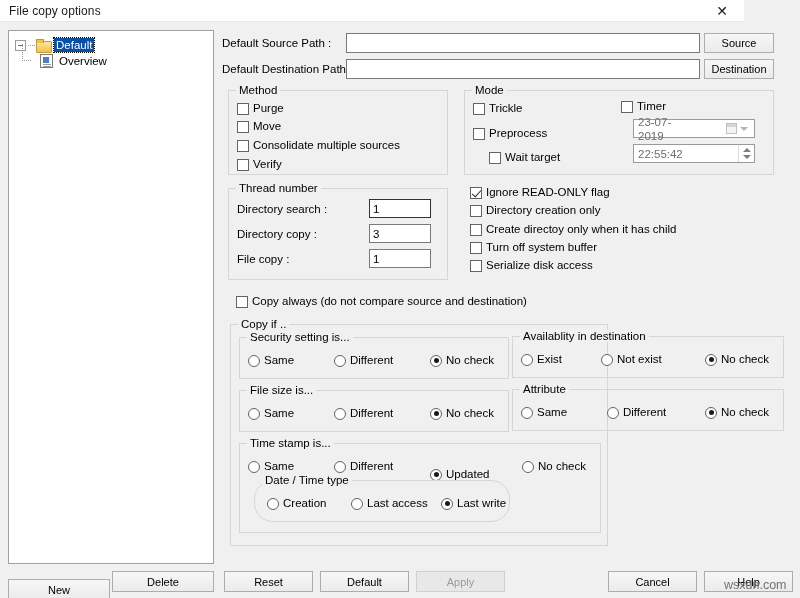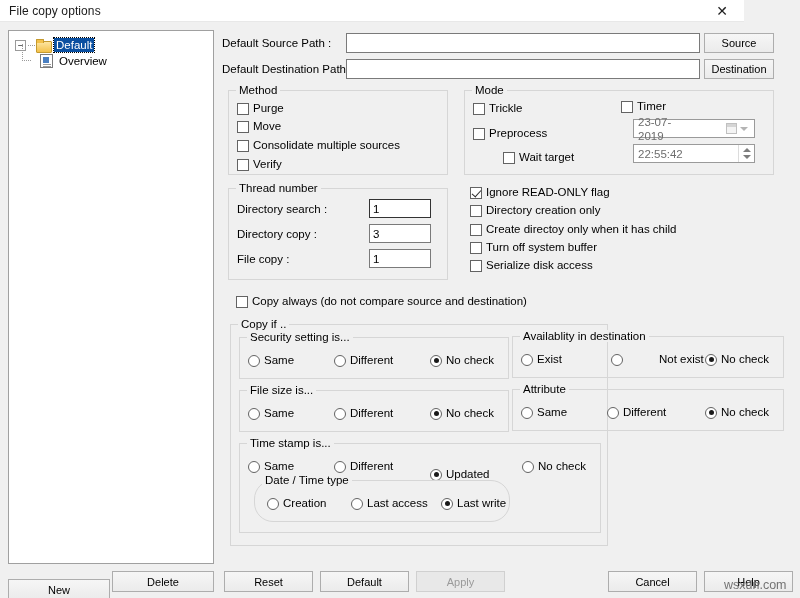--- a/index.html
+++ b/index.html
@@ -236,21 +236,21 @@
   <div class="grp" style="left:464px; top:90px; width:310px; height:85px;">
     <div class="grp-title">Mode</div>
     <div class="cb" style="left:8px; top:11px;">
       <div class="box"></div>
       <div class="cbl">Trickle</div>
     </div>
     <div class="cb" style="left:8px; top:36px;">
       <div class="box"></div>
       <div class="cbl">Preprocess</div>
     </div>
-    <div class="cb" style="left:14px; top:60px;padding-left:24px;">
+    <div class="cb" style="left:0; top:60px;padding-left:24px;">
       <div class="box"></div>
       <div class="cbl">Wait target</div>
     </div>
 
     <div class="cb" style="left:156px; top:9px;">
       <div class="box"></div>
       <div class="cbl">Timer</div>
     </div>
 
     <div class="spin-field" style="left:168px; top:28px; width:122px; height:19px;gap:32px;">
@@ -377,21 +377,21 @@
       </div>
     </div>
   </div>
 
   <div class="grp" style="left:512px; top:336px; width:272px; height:42px;">
     <div class="grp-title">Availablity in destination</div>
     <div class="rb" style="left:8px; top:16px;">
       <div class="circ"></div>
       <div class="rbl">Exist</div>
     </div>
-    <div class="rb" style="left:98px; top:16px;gap:32px;">
+    <div class="rb" style="left:88px; top:16px;">
       <div class="circ"></div>
       <div class="rbl">Not exist</div>
     </div>
     <div class="rb checked" style="left:192px; top:16px;">
       <div class="circ"></div>
       <div class="rbl">No check</div>
     </div>
   </div>
 
   <div class="grp" style="left:512px; top:389px; width:272px; height:42px;">

